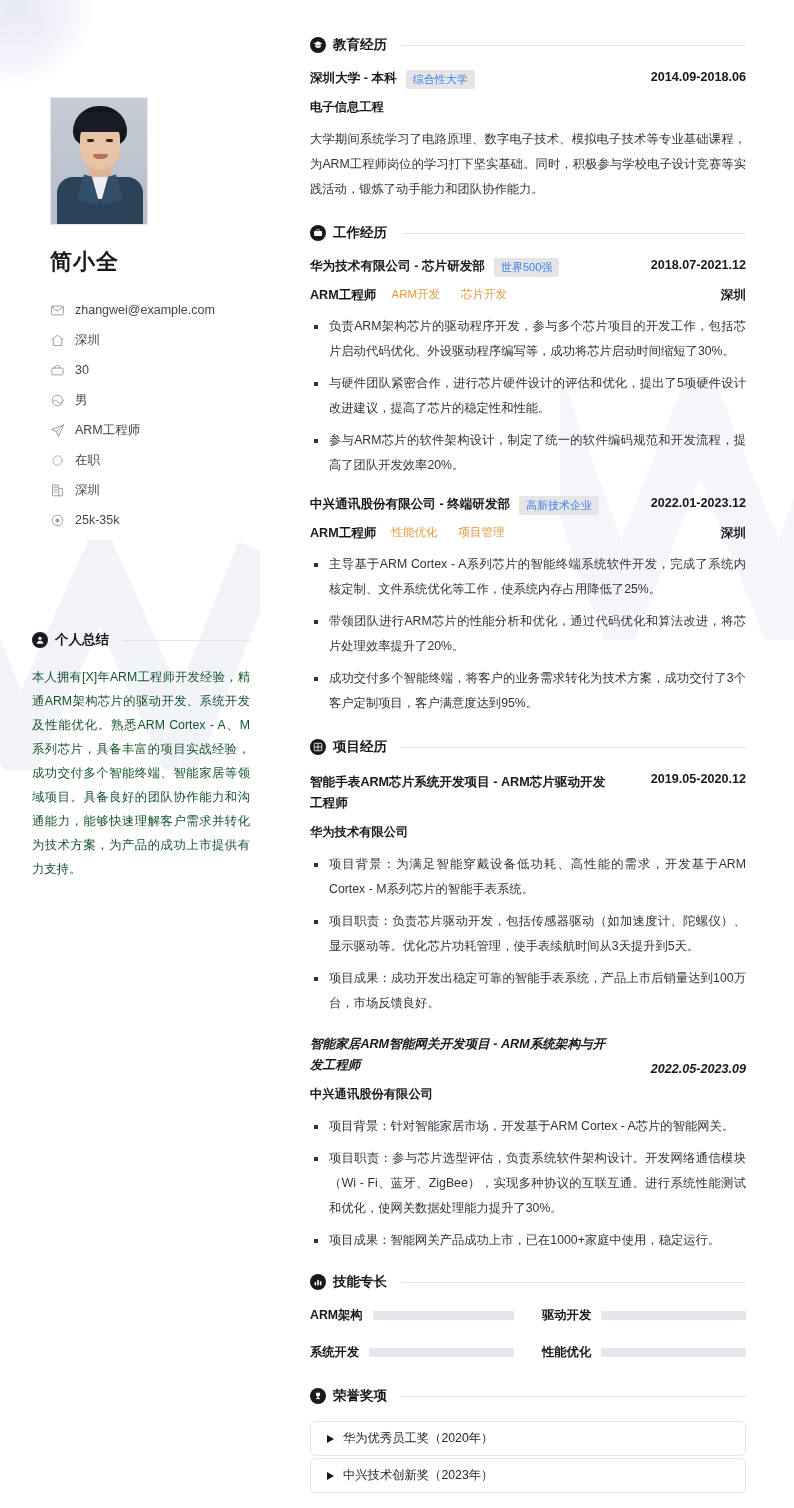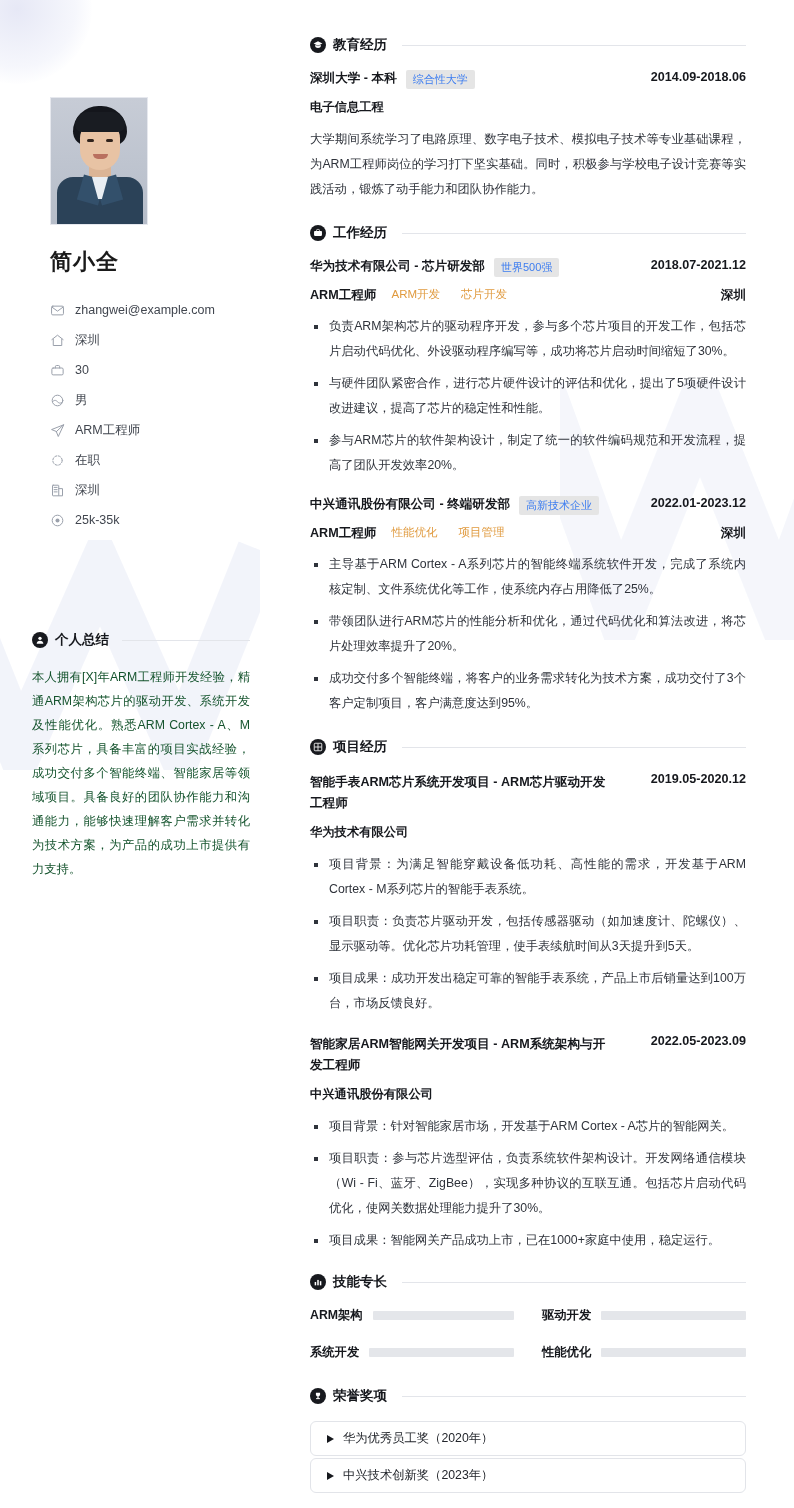--- a/index.html
+++ b/index.html
@@ -379,28 +379,28 @@
           </div>
           <div class="subtitle">华为技术有限公司</div>
           <ul class="bullets">
             <li>项目背景：为满足智能穿戴设备低功耗、高性能的需求，开发基于ARM Cortex - M系列芯片的智能手表系统。</li>
             <li>项目职责：负责芯片驱动开发，包括传感器驱动（如加速度计、陀螺仪）、显示驱动等。优化芯片功耗管理，使手表续航时间从3天提升到5天。</li>
             <li>项目成果：成功开发出稳定可靠的智能手表系统，产品上市后销量达到100万台，市场反馈良好。</li>
           </ul>
         </div>
 
         <div class="entry" style="margin-top:18px;">
-          <div class="entry-row" style="align-items:flex-start;">
+          <div class="entry-row" style="align-items:flex-end;font-style:italic;">
             <span class="entry-title" style="max-width:300px;line-height:21px;">智能家居ARM智能网关开发项目 - ARM系统架构与开发工程师</span>
             <span class="entry-right">2022.05-2023.09</span>
           </div>
           <div class="subtitle">中兴通讯股份有限公司</div>
           <ul class="bullets">
             <li>项目背景：针对智能家居市场，开发基于ARM Cortex - A芯片的智能网关。</li>
-            <li>项目职责：参与芯片选型评估，负责系统软件架构设计。开发网络通信模块（Wi - Fi、蓝牙、ZigBee），实现多种协议的互联互通。包括芯片启动代码优化，使网关数据处理能力提升了30%。</li>
+            <li>项目职责：参与芯片选型评估，负责系统软件架构设计。开发网络通信模块（Wi - Fi、蓝牙、ZigBee），实现多种协议的互联互通。进行系统性能测试和优化，使网关数据处理能力提升了30%。</li>
             <li>项目成果：智能网关产品成功上市，已在1000+家庭中使用，稳定运行。</li>
           </ul>
         </div>
       </section>
 
       <section class="sec" style="margin-top:20px;">
         <div class="sec-head">
           <span class="dot-ico">
             <svg viewBox="0 0 24 24" fill="#ffffff">
                 <rect x="4" y="12" width="3.6" height="8"></rect>

